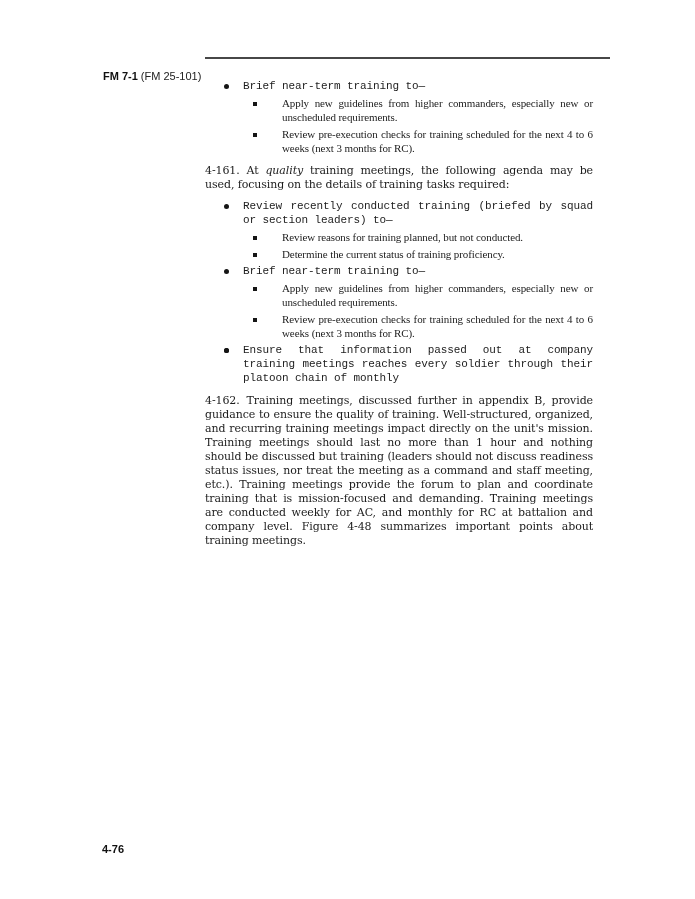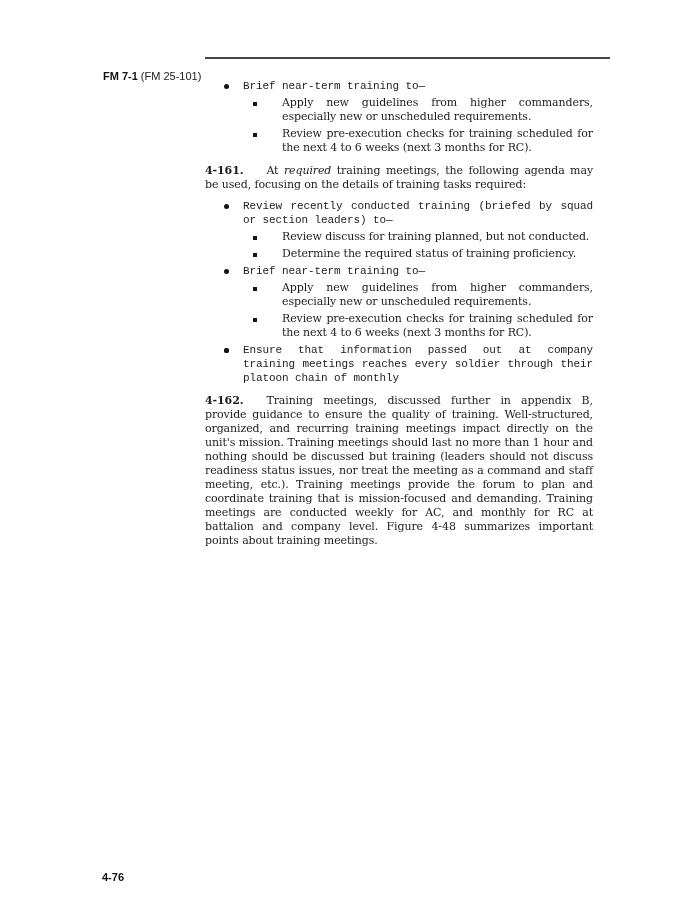--- a/index.html
+++ b/index.html
@@ -41,69 +41,69 @@
     top: 79px;
     width: 388px;
     font-size: 11px;
     line-height: 14px;
     letter-spacing: -0.1px;
     text-align: justify;
   }
 
   .li { position: relative; margin-bottom: 3px; }
   .li.l1 { padding-left: 38px; font-family: Liberation Mono, monospace; }
-  .li.l2 { padding-left: 77px; }
+  .li.l2 { padding-left: 77px; font-family: Liberation Serif, serif; }
 
   .marker { position: absolute; background: #151515; }
   .li.l1 > .marker {
     left: 19px; top: 5px;
     width: 5px; height: 5px;
     border-radius: 50%;
   }
   .li.l2 > .marker {
     left: 48px; top: 5.5px;
     width: 4px; height: 4px;
   }
 
   .para { margin: 9px 0 7px 0; }
   .para:last-child { margin-bottom: 0; }
-  .pnum { margin-right: 23px; font-weight: bold; }
+  .pnum { margin-right: 7px; }
   .para em { font-style: italic; }
 
   
   .page-footer {
     position: absolute;
     left: 102px;
-    top: 871px;
+    top: 843px;
     font-family: "Liberation Sans", sans-serif;
     font-size: 11px;
     font-weight: 700;
     color: #111;
   }
 </style>
 </head>
 <body>
 
 <div class="page-header">
   <span class="hdr-bold">FM 7-1</span><span class="hdr-reg">(FM 25-101)</span>
 </div>
 <div class="hdr-rule"></div>
 
 <div class="content">
 
   <div class="li l1"><span class="marker"></span><span>Brief near-term training to—</span></div>
   <div class="li l2"><span class="marker"></span><span>Apply new guidelines from higher commanders, especially new or unscheduled requirements.</span></div>
   <div class="li l2"><span class="marker"></span><span>Review pre-execution checks for training scheduled for the next 4 to 6 weeks (next 3 months for RC).</span></div>
 
-  <p class="para"><span class="pnum">4-161.</span><span>At </span><em>required</em><span> training meetings, the following agenda may be used, focusing on the details of training tasks required:</span></p>
+  <p class="para"><span class="pnum">4-161.</span><span>At </span><em>quality</em><span> training meetings, the following agenda may be used, focusing on the details of training tasks required:</span></p>
 
   <div class="li l1"><span class="marker"></span><span>Review recently conducted training (briefed by squad or section leaders) to—</span></div>
   <div class="li l2"><span class="marker"></span></div>
-  <div class="li l2"><span class="marker"></span><span>Review discuss for training planned, but not conducted.</span></div>
-  <div class="li l2"><span class="marker"></span><span>Determine the required status of training proficiency.</span></div>
+  <div class="li l2"><span class="marker"></span><span>Review reasons for training planned, but not conducted.</span></div>
+  <div class="li l2"><span class="marker"></span><span>Determine the current status of training proficiency.</span></div>
   <div class="li l1"><span class="marker"></span><span>Brief near-term training to—</span></div>
   <div class="li l2"><span class="marker"></span><span>Apply new guidelines from higher commanders, especially new or unscheduled requirements.</span></div>
   <div class="li l2"><span class="marker"></span><span>Review pre-execution checks for training scheduled for the next 4 to 6 weeks (next 3 months for RC).</span></div>
   <div class="li l1"><span class="marker"></span></div>
   <div class="li l1"><span class="marker"></span><span>Ensure that information passed out at company training meetings reaches every soldier through their platoon chain of monthly</span></div>
 
   <p class="para"><span class="pnum">4-162.</span><span>Training meetings, discussed further in appendix B, provide guidance to ensure the quality of training. Well-structured, organized, and recurring training meetings impact directly on the unit's mission. Training meetings should last no more than 1 hour and nothing should be discussed but training (leaders should not discuss readiness status issues, nor treat the meeting as a command and staff meeting, etc.). Training meetings provide the forum to plan and coordinate training that is mission-focused and demanding. Training meetings are conducted weekly for AC, and monthly for RC at battalion and company level. Figure 4-48 summarizes important points about training meetings.</span></p>
 
 </div>
 

